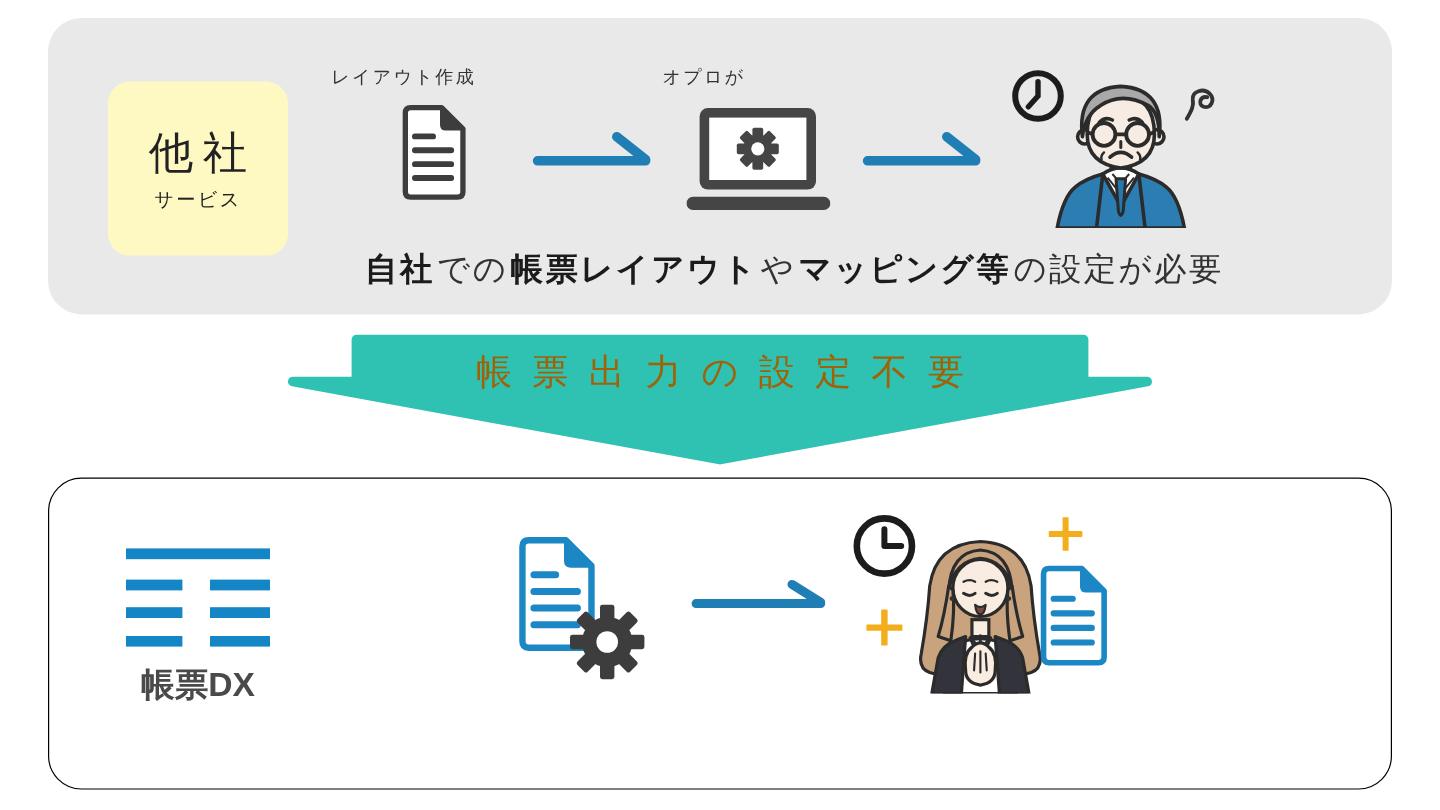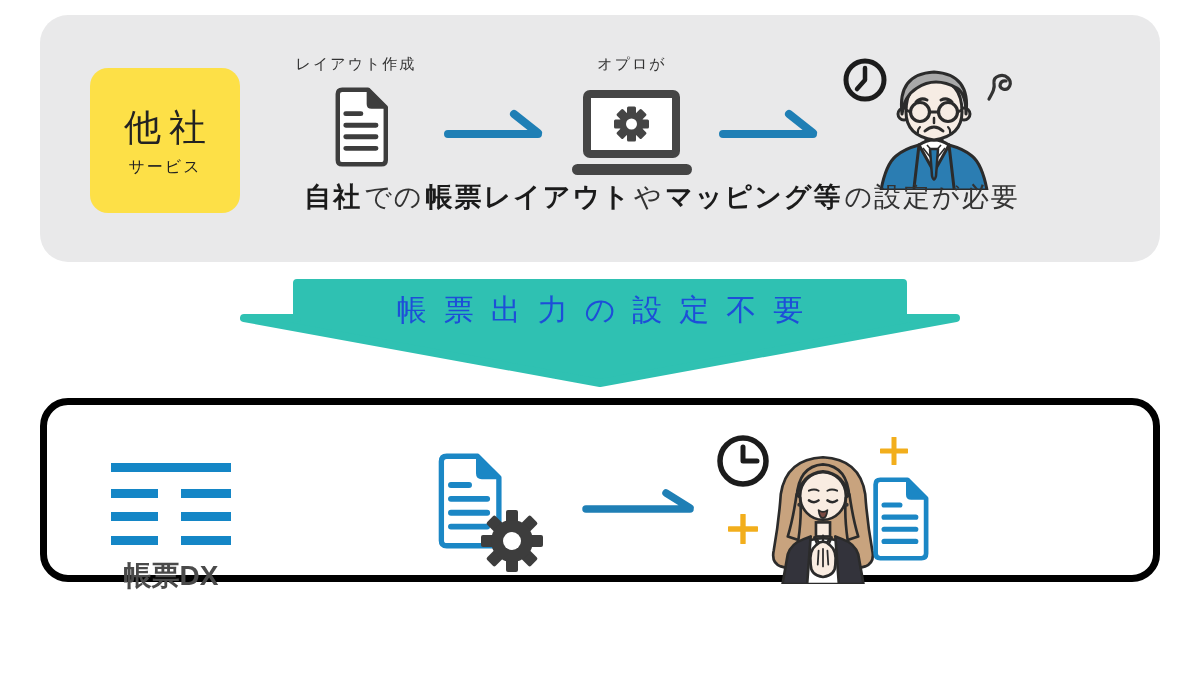--- a/index.html
+++ b/index.html
@@ -1,26 +1,26 @@
 <!DOCTYPE html>
 <html><head>
 <meta charset="utf-8">
 <style>
   html,body{margin:0;padding:0;background:#fff;font-family:"Liberation Sans","DejaVu Sans",sans-serif;}
   #canvas{position:relative;width:1200px;height:675px;background:#fff;overflow:hidden;}
   .abs{position:absolute;}
   .panel-top{left:40px;top:15px;width:1120px;height:247px;background:#e9e9ea;border-radius:28px;}
-  .panel-bottom{left:40px;top:398px;width:1120px;height:184px;background:#fff;border:7px solid #000000;border-radius:28px;box-sizing:border-box;}
-  .service-box{left:50px;top:53px;width:150px;height:145px;background:#fde047;border-radius:18px;display:flex;flex-direction:column;align-items:center;justify-content:center;gap:4px;}
+  .panel-bottom{left:40px;top:398px;width:1120px;height:260px;background:#fff;border:1px solid #000000;border-radius:28px;box-sizing:border-box;}
+  .service-box{left:50px;top:53px;width:150px;height:145px;background:#fef9c3;border-radius:18px;display:flex;flex-direction:column;align-items:center;justify-content:center;gap:4px;}
   .service-line1{font-size:37px;letter-spacing:8px;text-indent:8px;color:#222;font-weight:400;}
   .service-line2{font-size:16px;letter-spacing:2px;color:#222;font-weight:400;}
-  .step-label{width:160px;text-align:center;font-size:15px;letter-spacing:2px;color:#333;white-space:nowrap;}
+  .step-label{width:160px;font-size:15px;letter-spacing:2px;color:#333;white-space:nowrap;}
   .caption{font-size:27px;color:#333;letter-spacing:2px;text-align:center;white-space:nowrap;}
   .caption .b{font-weight:700;color:#1b1b1b;margin:0 2px;}
-  .banner-text{left:250px;top:290px;width:700px;text-align:center;color:#1d4ed8;font-size:30px;letter-spacing:17px;text-indent:17px;font-weight:500;white-space:nowrap;}
+  .banner-text{left:250px;top:290px;width:700px;text-align:center;color:#a16207;font-size:30px;letter-spacing:17px;text-indent:17px;font-weight:500;white-space:nowrap;}
   .logo{left:62px;top:56px;width:124px;text-align:center;}
   .logo-text{margin-top:8px;font-size:28px;font-weight:700;color:#4a4a4a;letter-spacing:0;white-space:nowrap;}
 </style>
 </head>
 <body>
 
 <div id="canvas">
 
   <div class="abs panel-top">
 
@@ -89,21 +89,21 @@
       <path d="M56.5,52 H65.5 M37.5,52 L33,50 M84.5,52 L89,50" stroke="#2b2b2b" stroke-width="3" fill="none"></path>
       <path d="M61,58 V63" stroke="#2b2b2b" stroke-width="2.5" stroke-linecap="round"></path>
       <path d="M52,71 Q61,63 70,71" stroke="#2b2b2b" stroke-width="3" stroke-linecap="round" fill="none"></path>
       <path d="M47,67 Q44,70 45,73 M75,67 Q78,70 77,73" stroke="#2b2b2b" stroke-width="2" stroke-linecap="round" fill="none"></path>
     </svg>
 
     <svg class="abs" style="left:945px;top:57px;" width="32" height="30" viewBox="0 0 32 30">
       <path d="M4,27 C8,20 10,16 9,11 C8,4 18,1 23,6 C28,11 24,19 18,17 C13,15 15,8 21,9" stroke="#333" stroke-width="3.2" stroke-linecap="round" fill="none"></path>
     </svg>
 
-    <div class="abs caption" style="left:241px;top:164px;width:760px;">
+    <div class="abs caption" style="left:241px;top:191px;width:760px;">
       <span class="b">自社</span><span>での</span><span class="b">帳票レイアウト</span><span>や</span><span class="b">マッピング等</span><span>の設定が必要</span>
     </div>
   </div>
 
   <svg class="abs" style="left:235px;top:276px;" width="730" height="112" viewBox="0 0 730 112">
     <path d="M62,7 H668 V42 H721 L365,107 L9,42 H62 Z" fill="#2fc1b2" stroke="#2fc1b2" stroke-width="8" stroke-linejoin="round"></path>
   </svg>
   <div class="abs banner-text">帳票出力の設定不要</div>
 
   <div class="abs panel-bottom">

